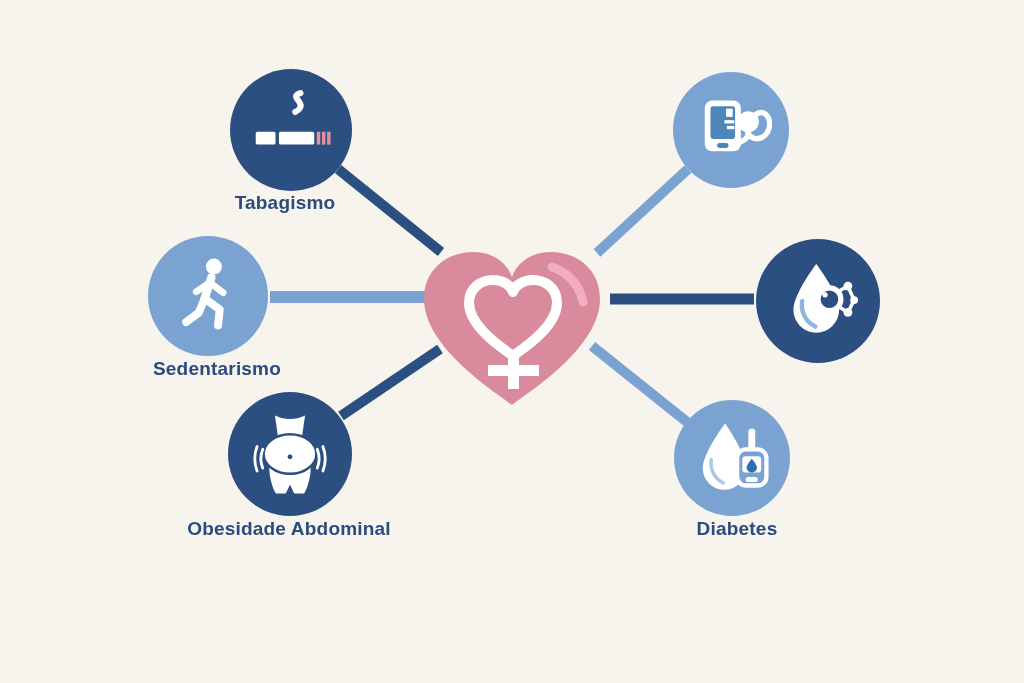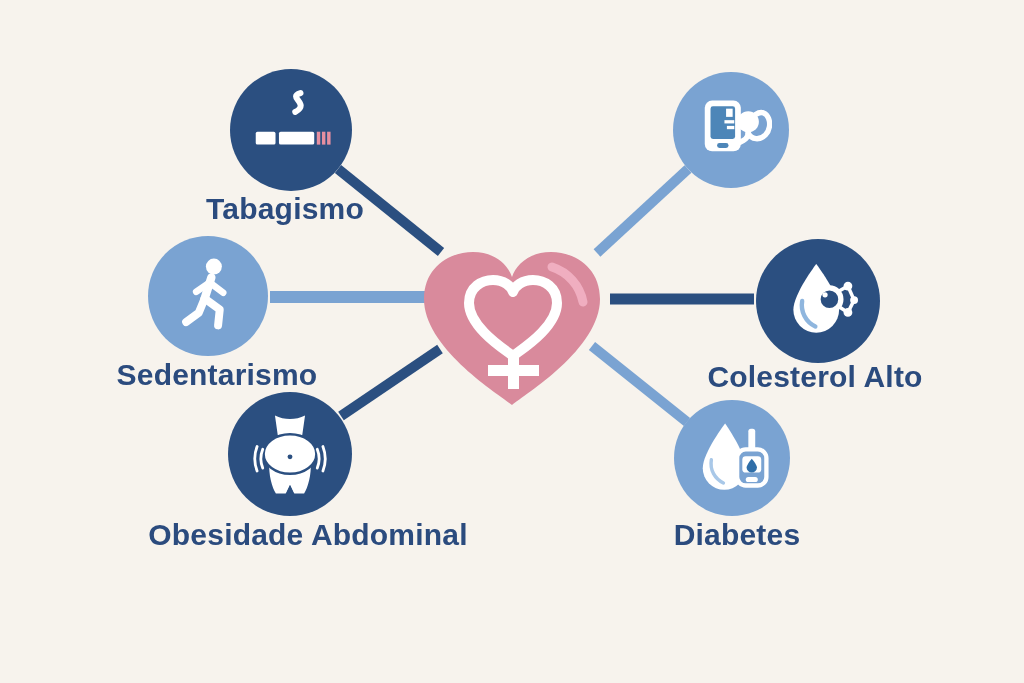--- a/index.html
+++ b/index.html
@@ -19,37 +19,37 @@
     border-radius:50%;
     display:flex;align-items:center;justify-content:center;
   }
   .dark{background:#2b4f80;}
   .light{background:#7aa3d2;}
   .node-circle svg{display:block;}
   .node-label{
     position:absolute;z-index:3;
     transform:translateX(-50%);
     color:#2b4b7e;
-    font-size:30px;font-weight:700;
+    font-size:19px;font-weight:700;
     white-space:nowrap;
     letter-spacing:0.2px;
   }
   
   .c-tabagismo   {left:230px;top:69px; width:122px;height:122px;}
   .c-hipertensao {left:673px;top:72px; width:116px;height:116px;}
   .c-sedentarismo{left:148px;top:236px;width:120px;height:120px;}
   .c-colesterol  {left:756px;top:239px;width:124px;height:124px;}
   .c-obesidade   {left:228px;top:392px;width:124px;height:124px;}
   .c-diabetes    {left:674px;top:400px;width:116px;height:116px;}
   
   .l-tabagismo   {left:285px;top:192px;}
   .l-hipertensao {left:729px;top:193px;}
   .l-sedentarismo{left:217px;top:358px;}
   .l-colesterol  {left:815px;top:360px;}
-  .l-obesidade   {left:308px;top:518px;}
+  .l-obesidade   {left:289px;top:518px;}
   .l-diabetes    {left:737px;top:518px;text-align:right;}
   .heart-wrap{position:absolute;left:412px;top:245px;z-index:2;}
 </style>
 </head>
 <body>
 
 <div class="canvas">
 
   <svg class="connectors" width="1024" height="683" viewBox="0 0 1024 683">
     <line x1="338" y1="169" x2="441" y2="252" stroke="#2b4f80" stroke-width="10"></line>
@@ -116,21 +116,20 @@
       <line x1="84" y1="33" x2="91" y2="49" stroke="#ffffff" stroke-width="4"></line>
       <line x1="91" y1="49" x2="84" y2="63" stroke="#ffffff" stroke-width="4"></line>
       <line x1="73" y1="56" x2="84" y2="63" stroke="#ffffff" stroke-width="4"></line>
       <circle cx="63" cy="48" r="13" fill="#2b4f80" stroke="#ffffff" stroke-width="6"></circle>
       <circle cx="58" cy="43" r="3" fill="#ffffff"></circle>
       <circle cx="84" cy="33" r="5" fill="#ffffff"></circle>
       <circle cx="91" cy="49" r="4.5" fill="#ffffff"></circle>
       <circle cx="84" cy="63" r="5" fill="#ffffff"></circle>
     </svg>
   </div>
-  <div class="node-label l-colesterol">Colesterol Alto</div>
 
   <div class="node-circle dark c-obesidade">
     <svg width="94" height="94" viewBox="0 0 100 100">
       <path d="M34 9 C 44 14, 56 14, 66 9 L 63 30 L 37 30 Z" fill="#ffffff"></path>
       <path d="M28 58 C 27 72, 31 86, 35 92 L 46 92 L 50 83 L 54 92 L 65 92 C 69 86, 73 72, 72 58 Z" fill="#ffffff"></path>
       <ellipse cx="50" cy="50" rx="28" ry="21" fill="#ffffff" stroke="#2b4f80" stroke-width="2.5"></ellipse>
       <circle cx="50" cy="53" r="2.6" fill="#2b4f80"></circle>
       <path d="M45 93 L 50 83 L 55 93 L 50 97 Z" fill="#2b4f80"></path>
       <path d="M15 42 Q 10 55 15 68" fill="none" stroke="#ffffff" stroke-width="3" stroke-linecap="round"></path>
       <path d="M21 45 Q 17 55 21 65" fill="none" stroke="#ffffff" stroke-width="3" stroke-linecap="round"></path>

